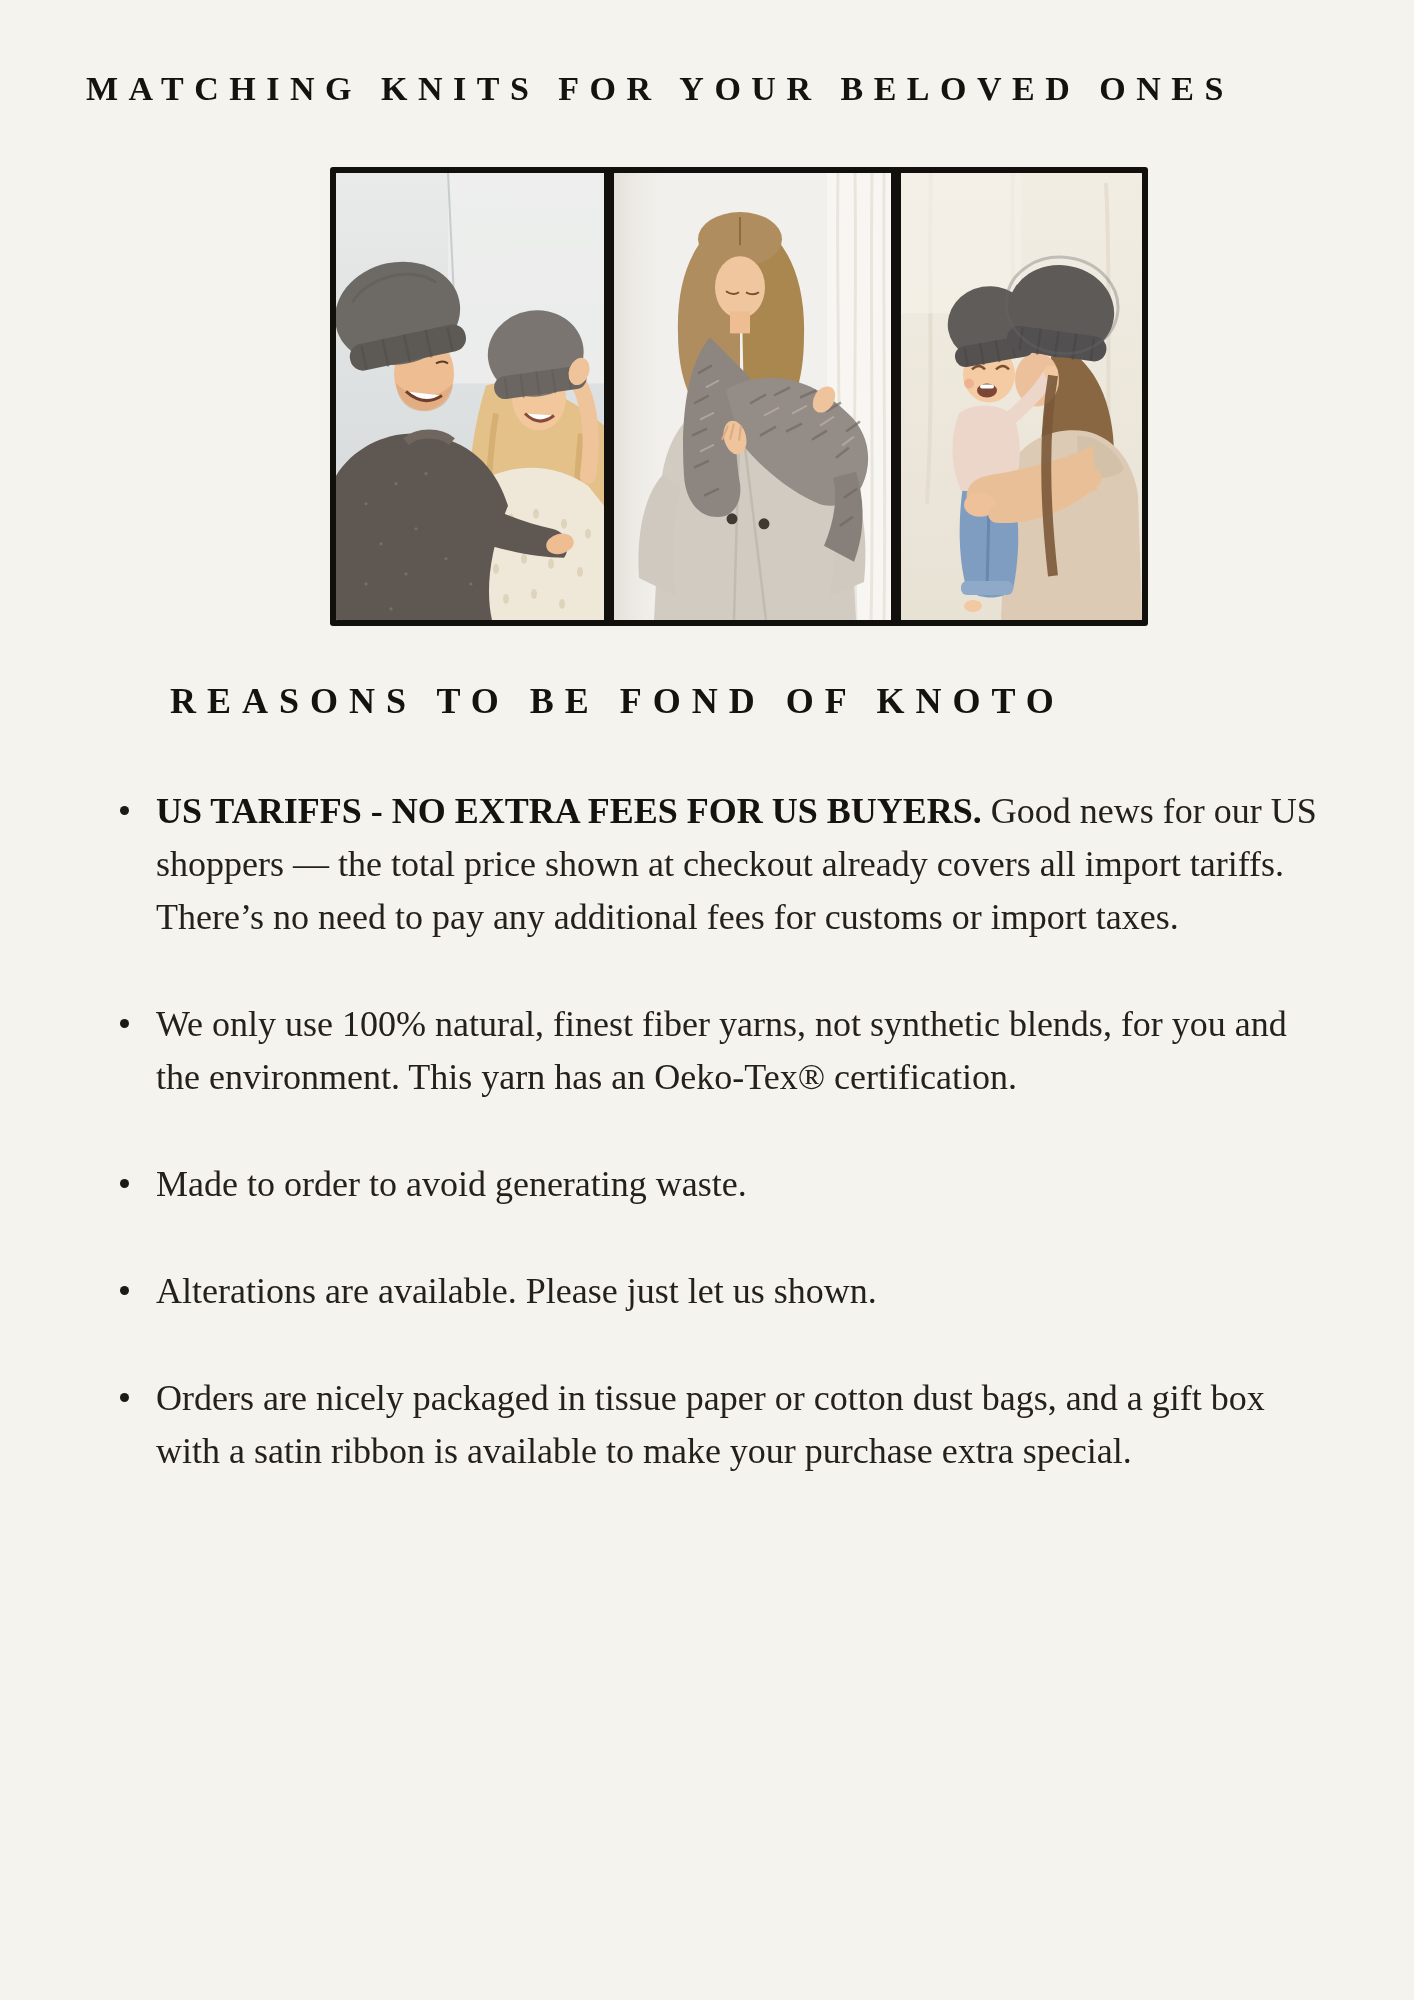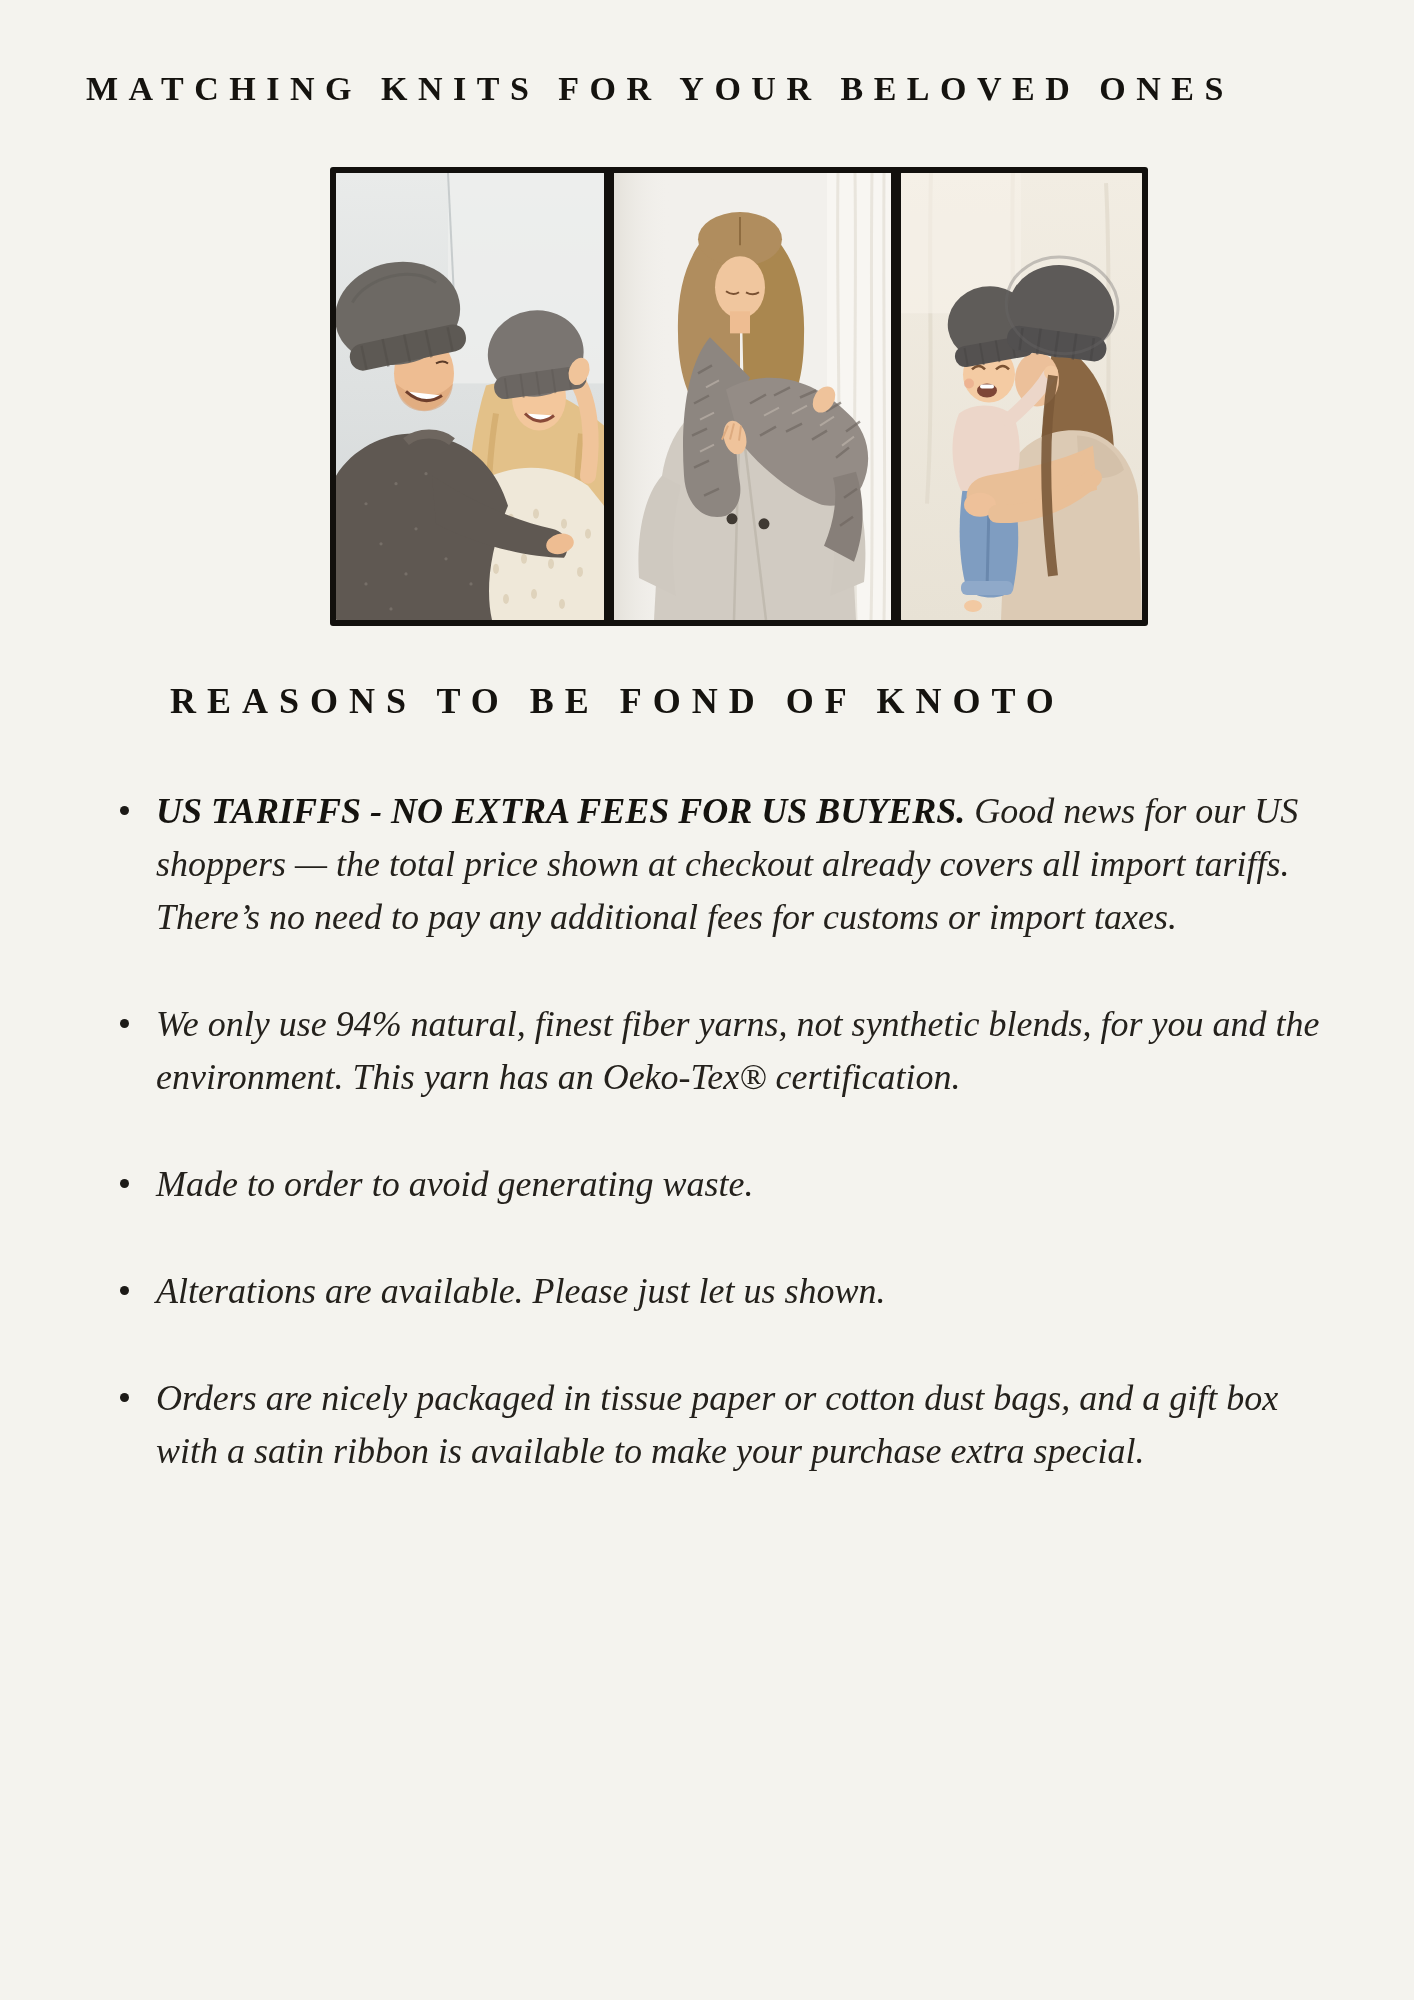--- a/index.html
+++ b/index.html
@@ -13,21 +13,21 @@
         background:#12100d;display:flex;gap:10px;padding:6px;box-sizing:border-box;border-radius:3px;}
   .panel{height:100%;overflow:hidden;background:#e2e2e0;border-radius:1px;}
   .panel svg{display:block;width:100%;height:100%;}
   .p1{width:268px}.p2{width:277px}.p3{width:241px}
 
   .section-title{position:absolute;top:680px;left:170px;margin:0;
         font-size:36px;font-weight:700;letter-spacing:11px;white-space:nowrap;color:#15130f;font-family:Liberation Serif, serif;}
 
   .reasons{position:absolute;top:785px;left:118px;width:1212px;margin:0;padding:0;list-style:none;}
   .reasons li{position:relative;padding-left:38px;margin:0 0 54px 0;
-        font-size:36px;line-height:53px;color:#24211c;font-style:italic;}
+        font-size:36px;line-height:53px;color:#24211c;}
   .dot{position:absolute;left:2px;top:21px;width:9px;height:9px;border-radius:50%;background:#1c1a17;}
   .lead{font-weight:700;color:#15130f;}
 </style>
 </head>
 <body>
 
 <div class="page">
 
   <h1 class="main-title">MATCHING KNITS FOR YOUR BELOVED ONES</h1>
 
@@ -220,21 +220,21 @@
 
   <h2 class="section-title">REASONS TO BE FOND OF KNOTO</h2>
 
   <ul class="reasons">
     <li>
       <span class="dot"></span>
       <span class="lead">US TARIFFS - NO EXTRA FEES FOR US BUYERS.</span><span> Good news for our US shoppers — the total price shown at checkout already covers all import tariffs. There’s no need to pay any additional fees for customs or import taxes.</span>
     </li>
     <li>
       <span class="dot"></span>
-      <span>We only use 94% natural, finest fiber yarns, not synthetic blends, for you and the environment. This yarn has an Oeko-Tex® certification.</span>
+      <span>We only use 100% natural, finest fiber yarns, not synthetic blends, for you and the environment. This yarn has an Oeko-Tex® certification.</span>
     </li>
     <li>
       <span class="dot"></span>
       <span>Made to order to avoid generating waste.</span>
     </li>
     <li>
       <span class="dot"></span>
       <span>Alterations are available. Please just let us shown.</span>
     </li>
     <li>

